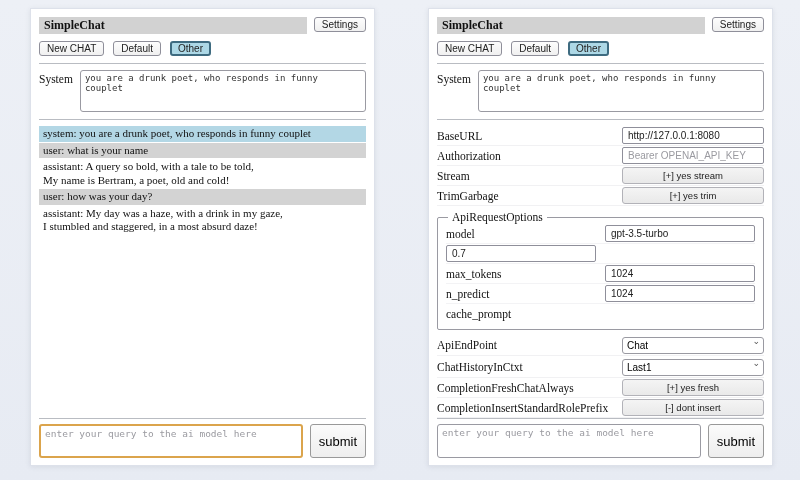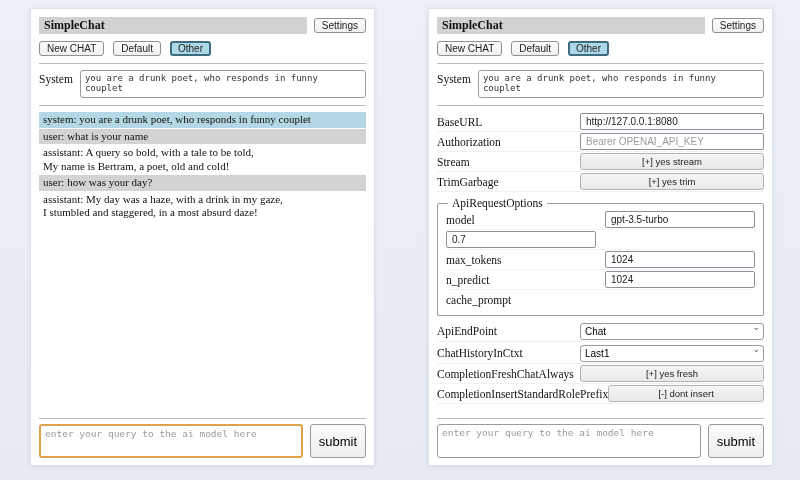--- a/index.html
+++ b/index.html
@@ -17,21 +17,21 @@
     height: 458px;
     background: #ffffff;
     border: 1px solid #dde1ea;
     box-shadow: 0 1px 5px rgba(60,70,90,0.10);
     padding: 8px;
   }
   .panel.left { left: 30px; }
   .panel.right { left: 428px; }
 
   
-  .titlebar { display: flex; align-items: center; gap: 7px; height: 17px; }
+  .titlebar { display: flex; align-items: flex-start; gap: 7px; height: 17px; }
   .title-bg {
     flex: 1;
     background: #d2d2d2;
     padding: 1px 5px;
     font-weight: bold;
     font-size: 12px;
     line-height: 15px;
   }
   .btn {
     font-family: Liberation Sans, sans-serif;
@@ -59,21 +59,21 @@
   textarea {
     font-family: "DejaVu Sans Mono", monospace;
     font-size: 9px;
     color: #333;
     border: 1px solid #9a9aa2;
     border-radius: 3px;
     padding: 2px 4px;
     resize: none;
     outline: none;
   }
-  .system-row textarea { flex: 1; height: 28px; }
+  .system-row textarea { flex: 1; height: 42px; }
 
   
   .messages { margin-top: 1px; }
   .msg {
     font-size: 11px;
     line-height: 13.5px;
     padding: 1px 4px;
     margin-bottom: 1px;
     white-space: pre-line;
   }
@@ -100,21 +100,21 @@
   
   .settings { margin-top: 2px; }
   .setting-row {
     display: flex;
     align-items: center;
     min-height: 20px;
     padding: 1px 0;
     border-bottom: 1px solid #f1f1f3;
   }
   .setting-row .lbl { flex: 1; font-size: 11.5px; }
-  .ctl { width: 184px; display: flex; }
+  .ctl { width: 142px; display: flex; }
   .ctl input[type="text"] {
     width: 100%;
     height: 17px;
     font-family: "Liberation Sans", sans-serif;
     font-size: 10px;
     border: 1px solid #8f8f9a;
     border-radius: 2px;
     padding: 1px 5px;
     color: #222;
     outline: none;

